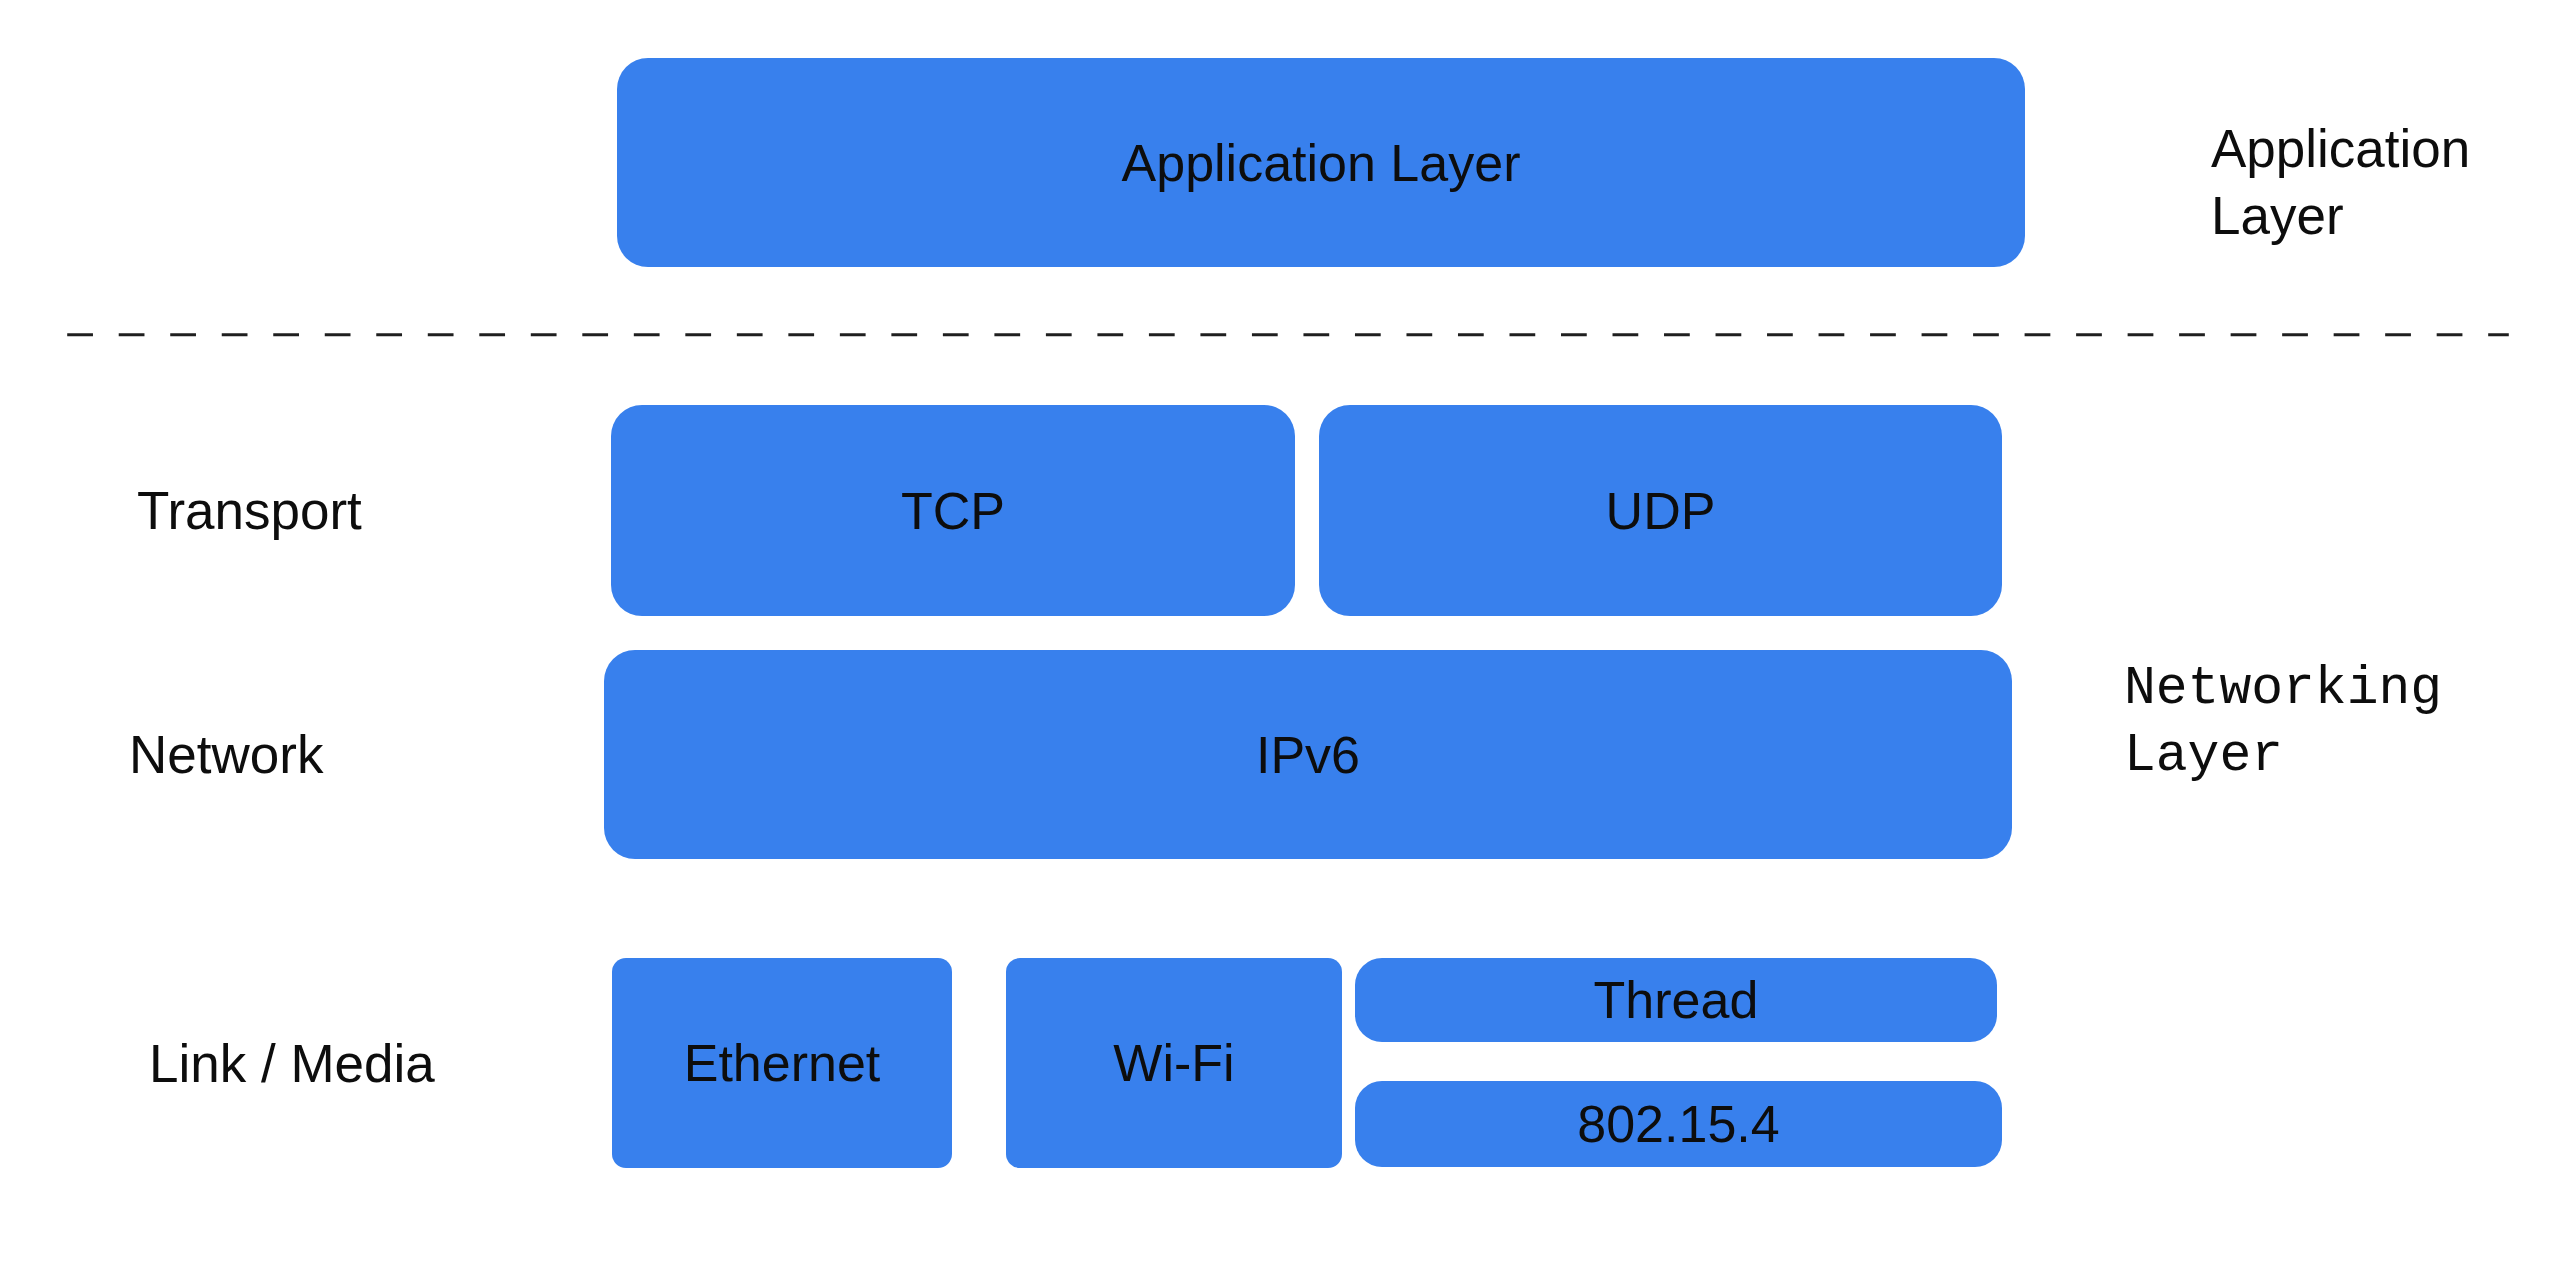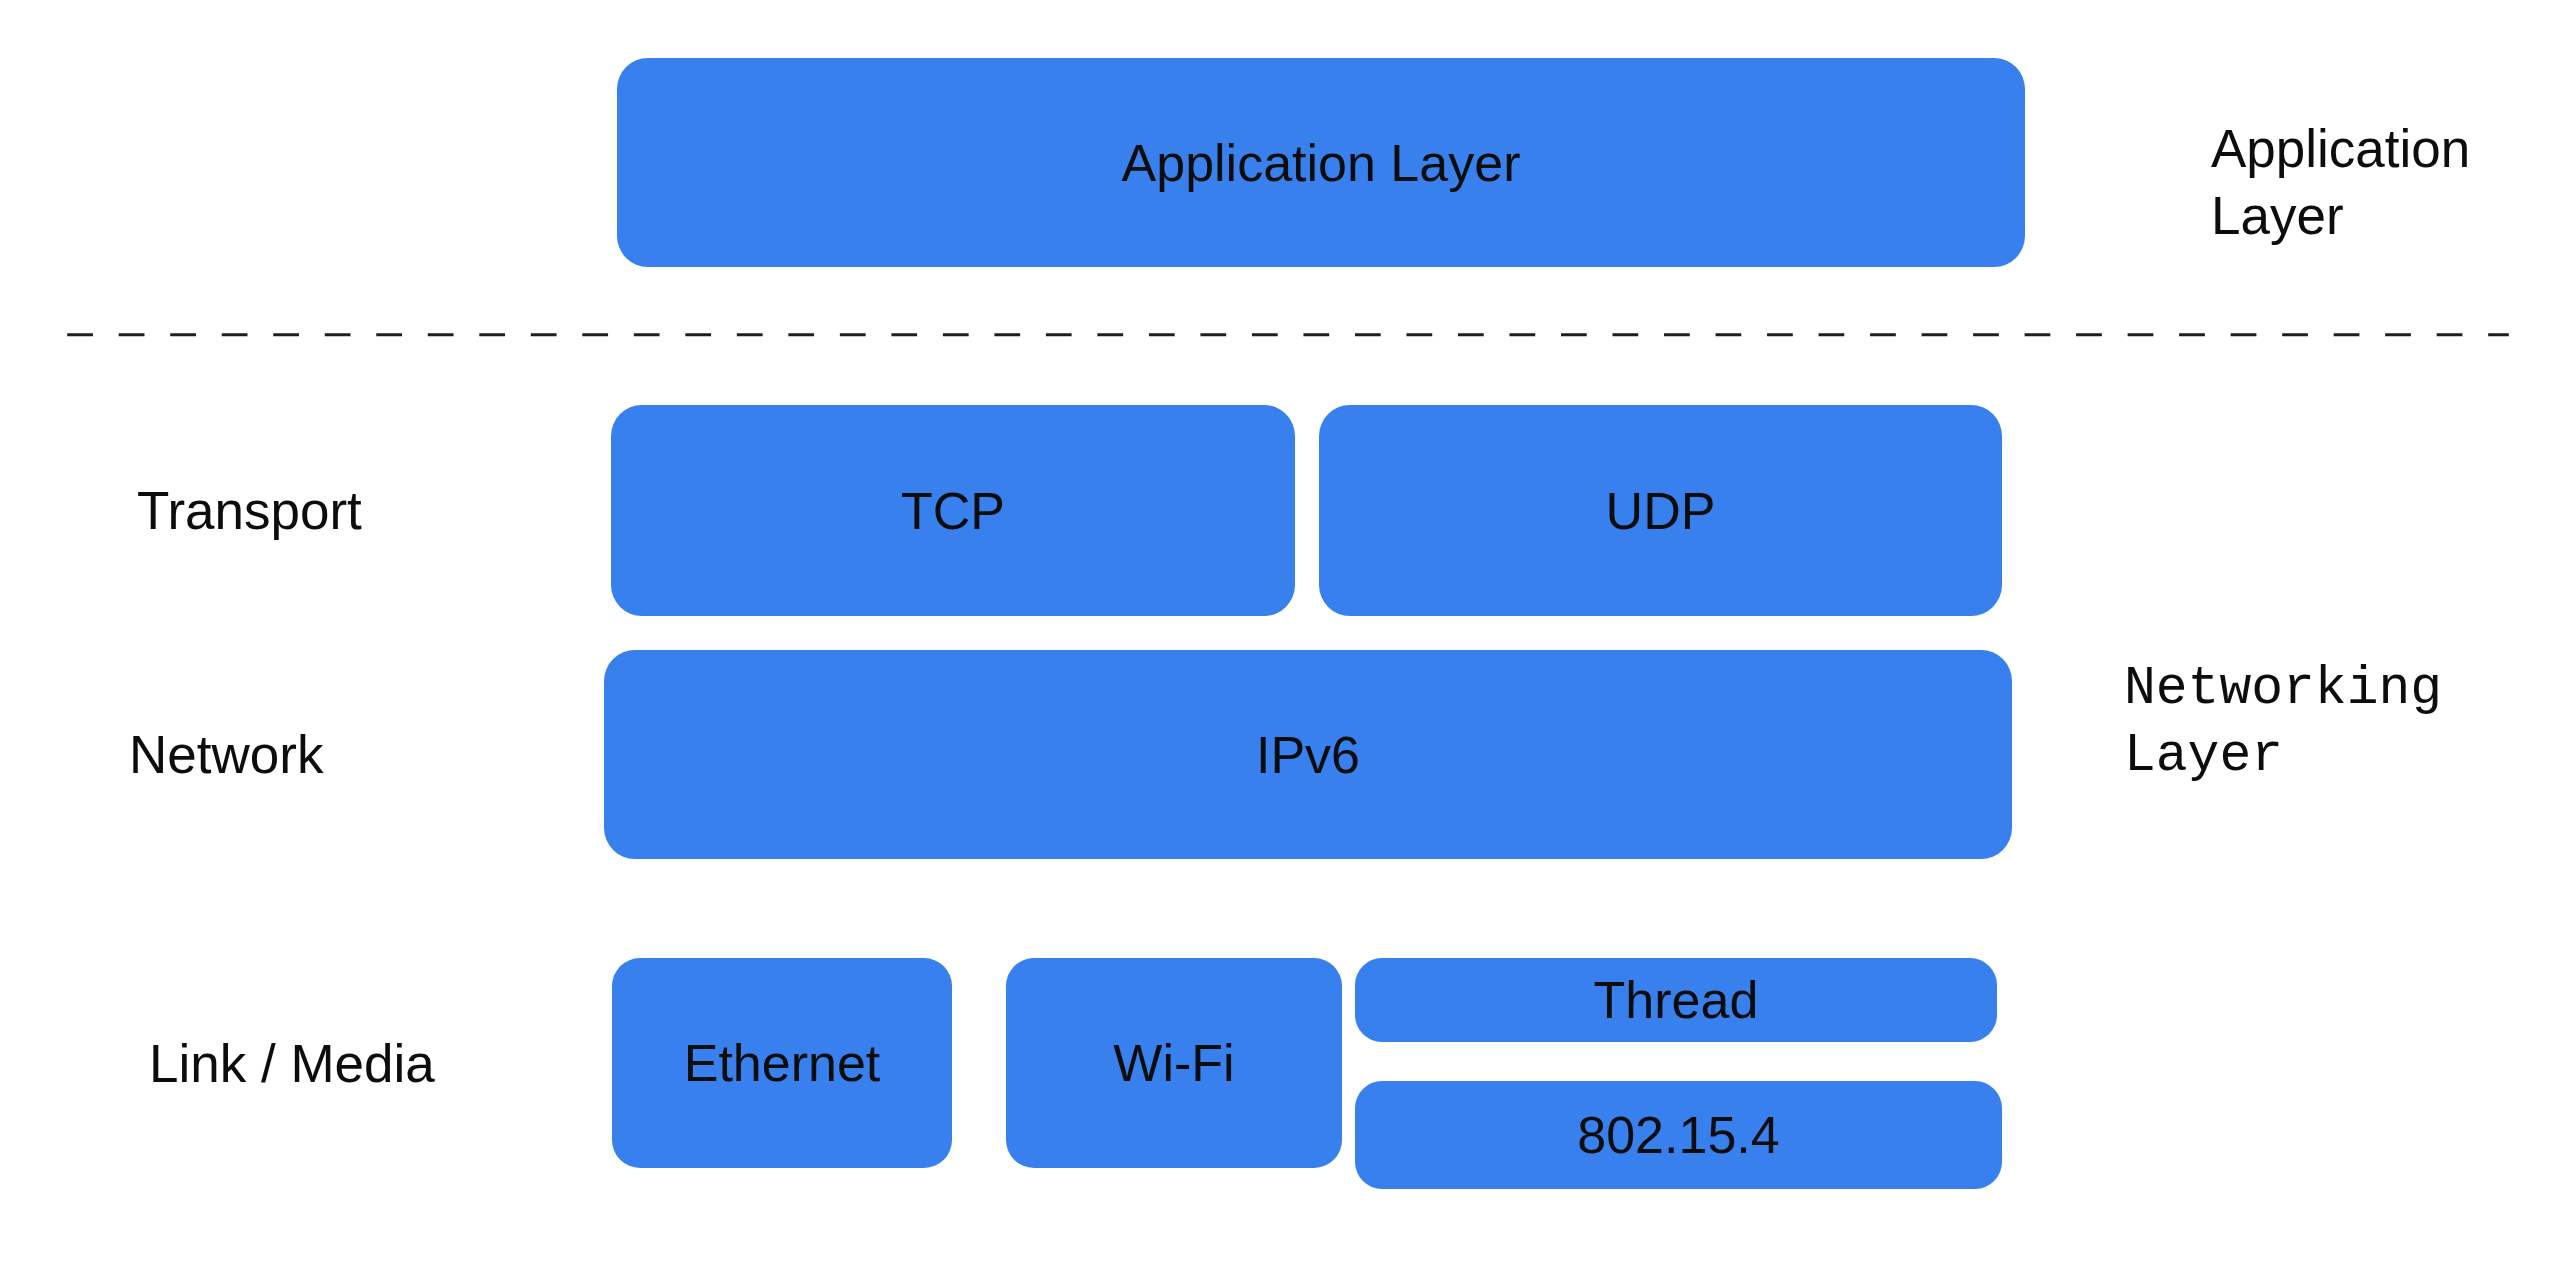--- a/index.html
+++ b/index.html
@@ -19,21 +19,21 @@
   }
   .abs{position:absolute;}
   .bx{
     background:var(--accent_blue);
     color:var(--text_color);
     display:flex;align-items:center;justify-content:center;
     font-size:52px;
     line-height:1;
   }
   .r60{border-radius:31px;}
-  .r45{border-radius:28px;}
+  .r45{border-radius:14px;}
   .r40{border-radius:27px;}
   .row-label{
     display:flex;align-items:center;
     font-size:53px;
     color:var(--text_color);
     margin-left:13px;
   }
   .side-label{
     display:flex;align-items:center;
     font-size:53px;
@@ -62,14 +62,14 @@
 <div class="abs row-label" style="left:116px;top:650px;height:209px;">Network</div>
 <div class="abs bx r60" style="left:604px;top:650px;width:1408px;height:209px;">IPv6</div>
 
 <div class="abs side-label" style="left:2124px;top:618px;height:209px;font-family:Liberation Mono, monospace;">Networking
 Layer</div>
 
 <div class="abs row-label" style="left:136px;top:958px;height:210px;">Link / Media</div>
 <div class="abs bx r45" style="left:612px;top:958px;width:340px;height:210px;">Ethernet</div>
 <div class="abs bx r45" style="left:1006px;top:958px;width:336px;height:210px;">Wi-Fi</div>
 <div class="abs bx r40" style="left:1355px;top:958px;width:642px;height:84px;">Thread</div>
-<div class="abs bx r40" style="left:1355px;top:1081px;width:647px;height:108px;">802.15.4</div>
+<div class="abs bx r40" style="left:1355px;top:1081px;width:647px;height:86px;">802.15.4</div>
 
 
 </body></html>

